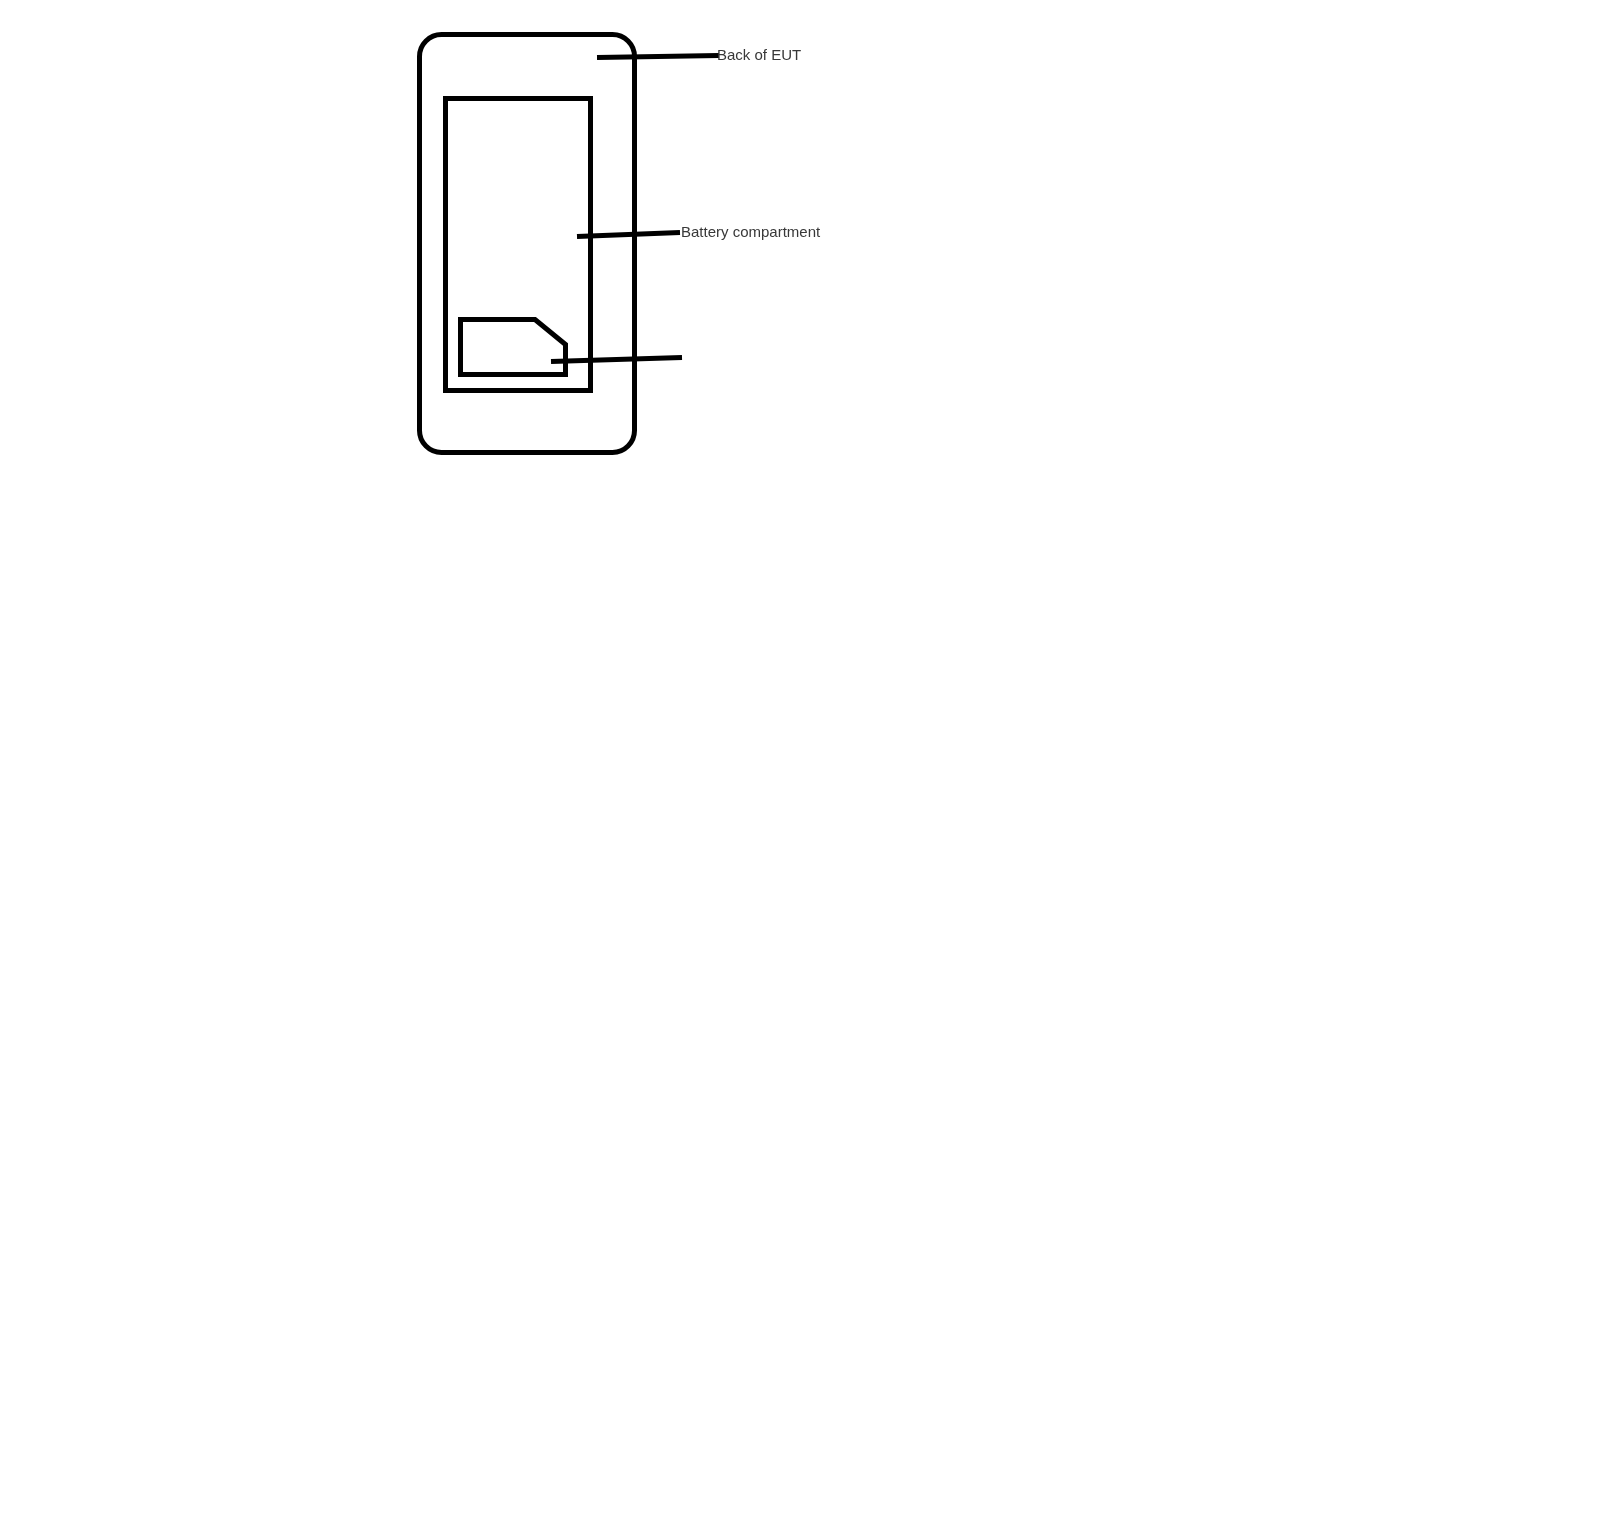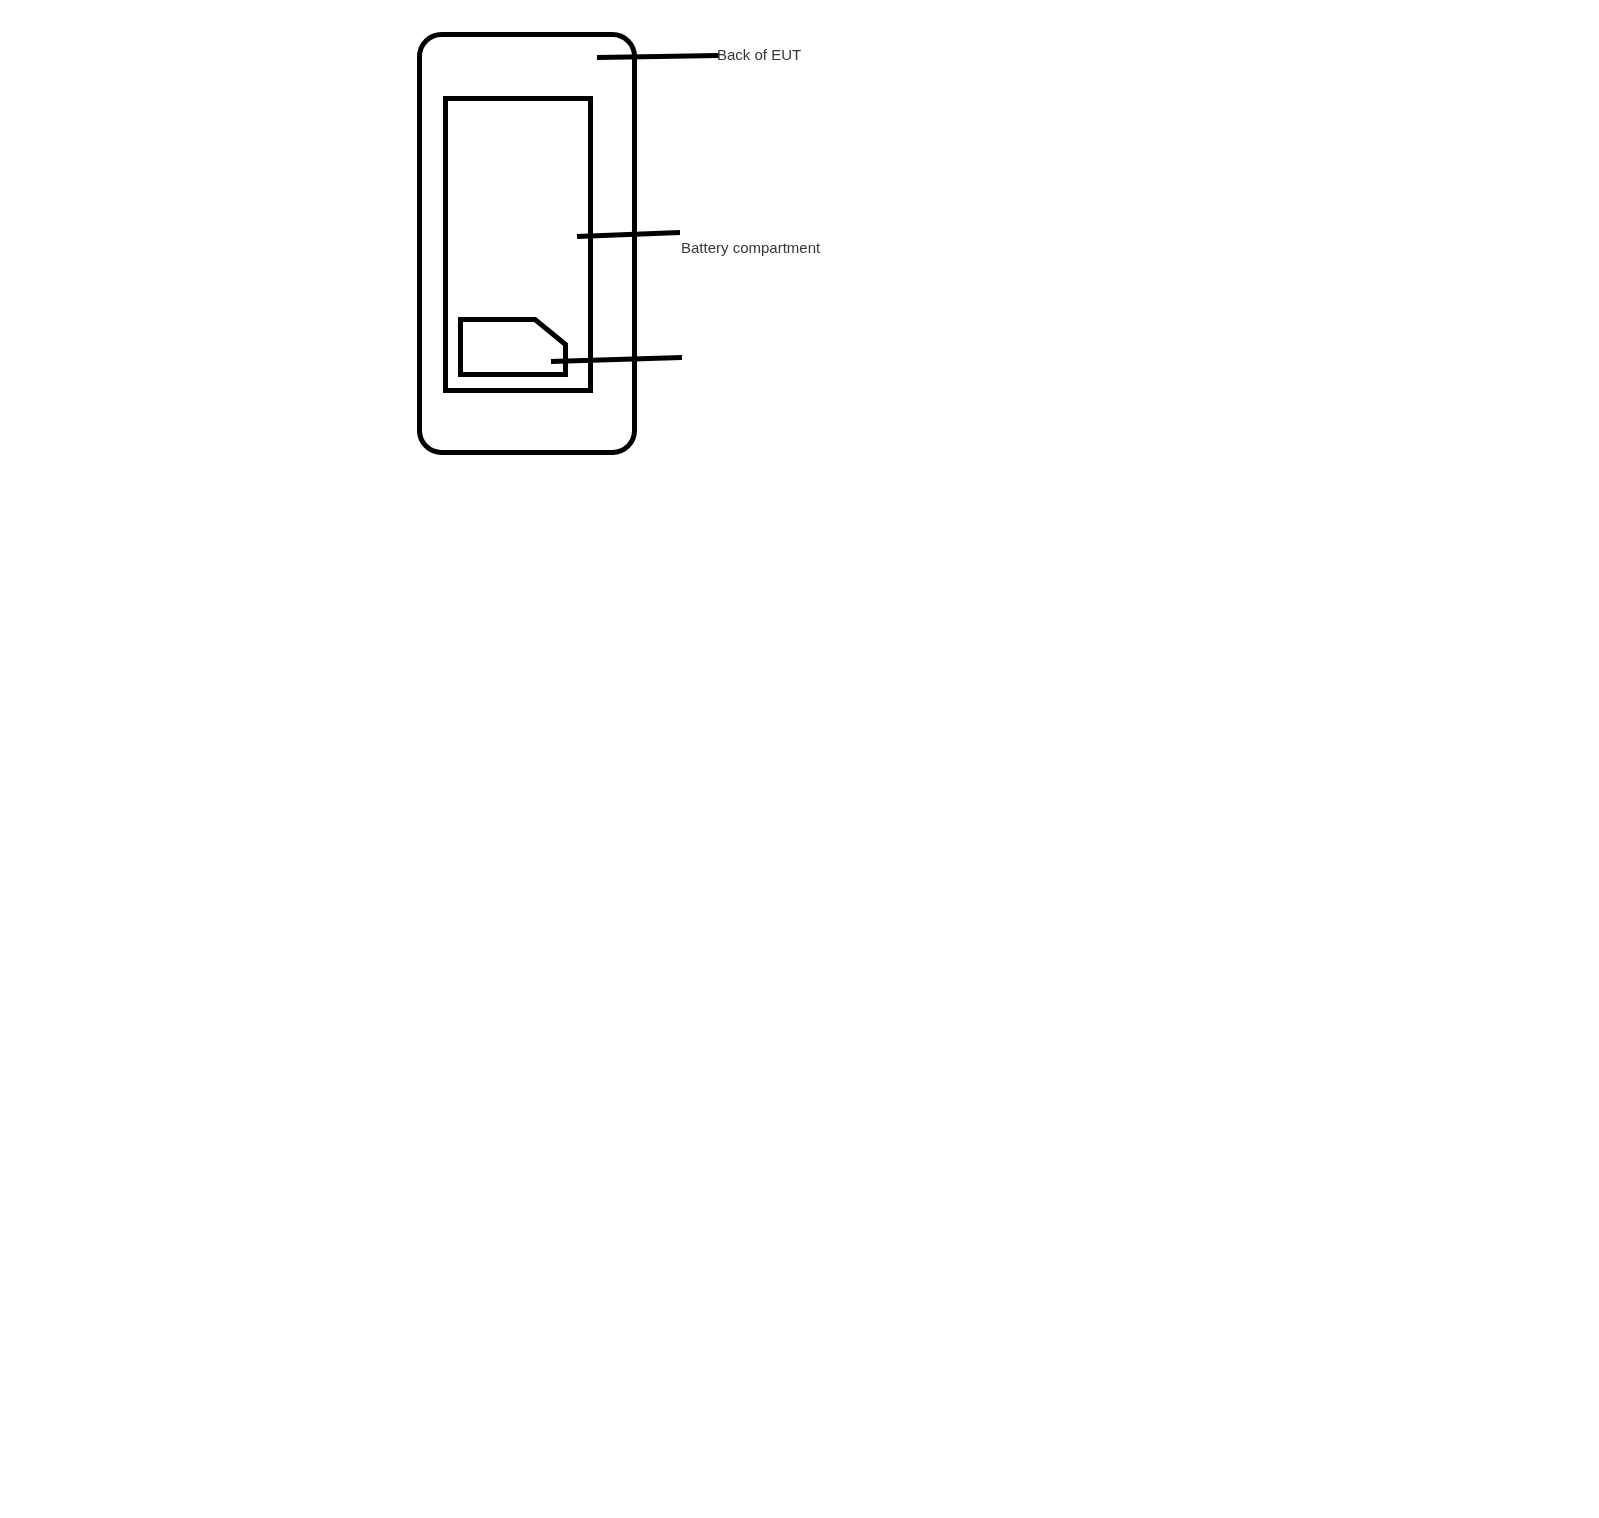--- a/index.html
+++ b/index.html
@@ -46,16 +46,16 @@
 
     <line x1="597" y1="57.5" x2="719" y2="55.5" stroke-width="5" stroke="#000000"></line>
 
     <line x1="577" y1="236.5" x2="680" y2="232.5" stroke-width="5" stroke="#000000"></line>
 
     <line x1="551" y1="361.5" x2="682" y2="357.5" stroke-width="5" stroke="#000000"></line>
   </svg>
 
   <div class="callout-label" style="left: 717px; top: 44px;">Back of EUT</div>
 
-  <div class="callout-label" style="left: 681px; top: 221px; margin-top: 16px;">Battery compartment</div>
+  <div class="callout-label" style="left: 681px; top: 221px;">Battery compartment</div>
 
 
 </div>
 
 </body></html>

